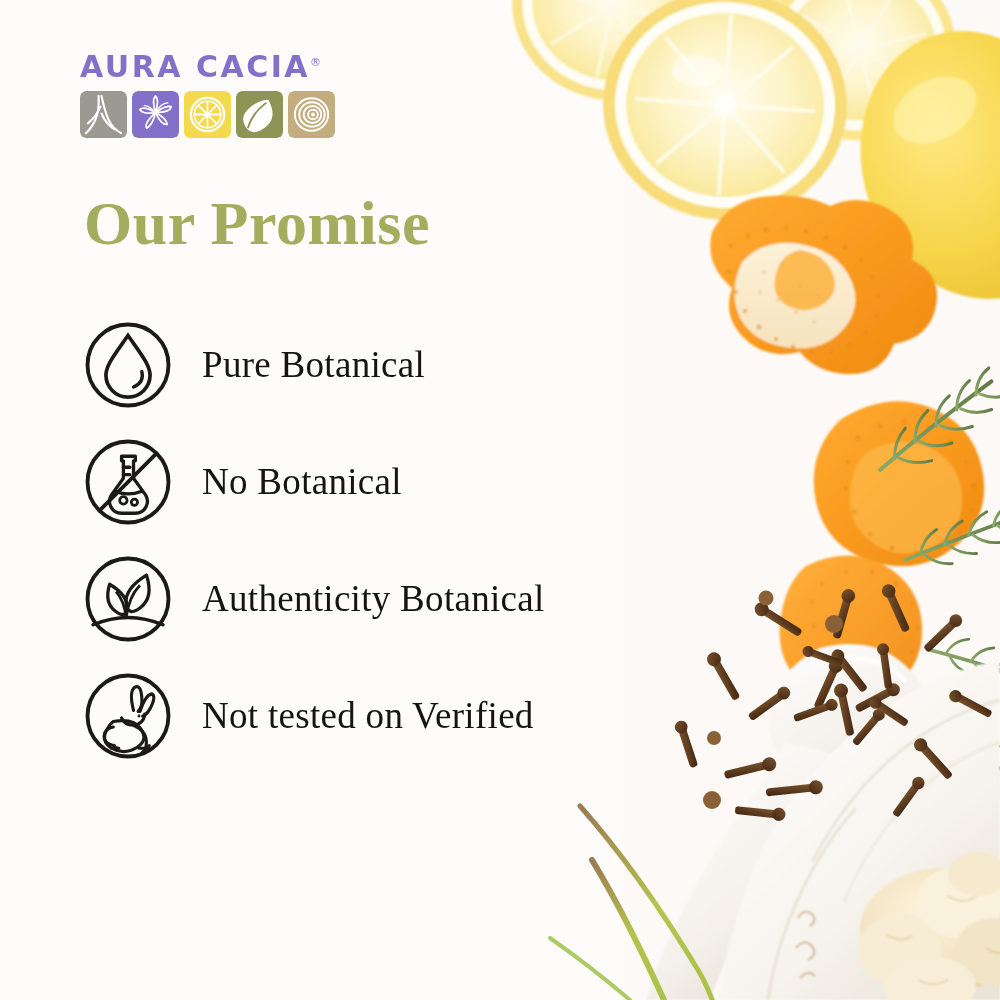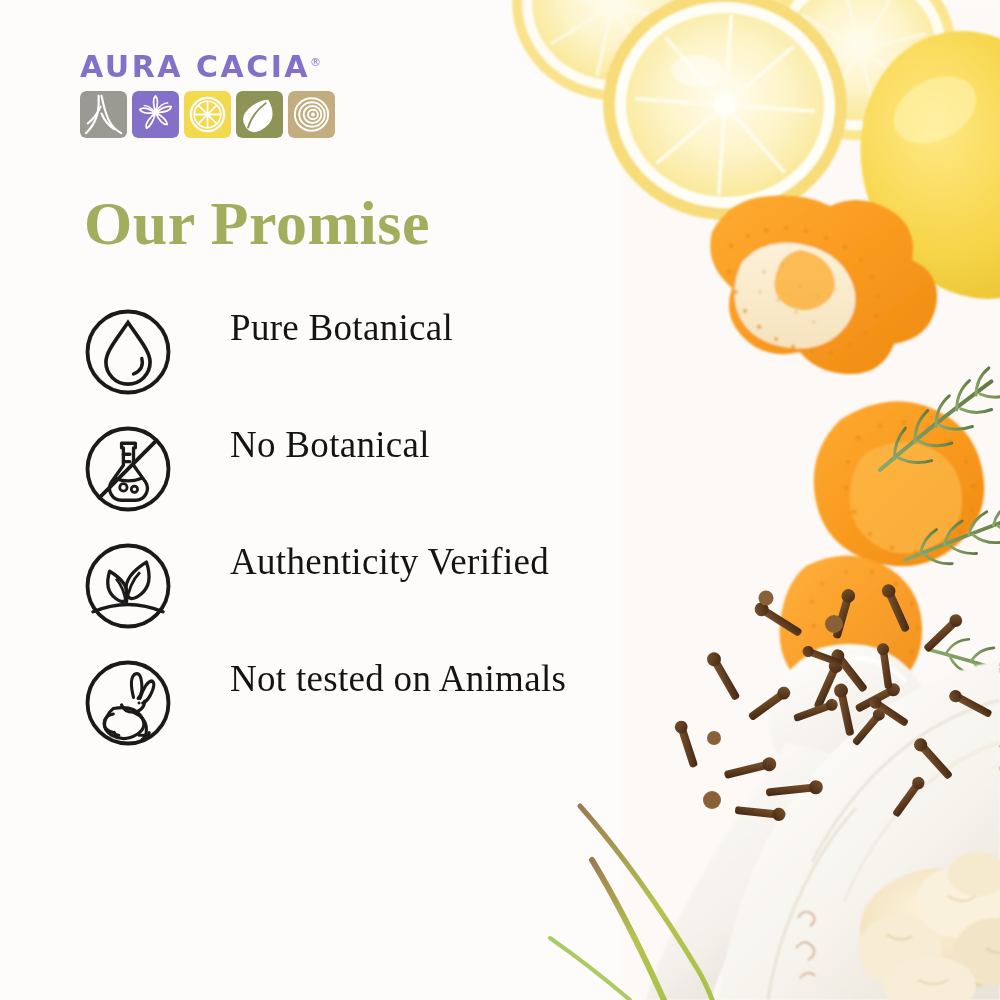--- a/index.html
+++ b/index.html
@@ -85,22 +85,22 @@
   
   #promise-list {
     position: absolute;
     left: 82px;
     top: 306px;
     width: 620px;
   }
 
   .promise-row {
     display: flex;
+    align-items: center;
     height: 117px;
-    gap: 28px;
   }
 
   .promise-icon {
     width: 92px;
     height: 92px;
     flex: 0 0 92px;
     display: block;
   }
 
   .promise-label {
@@ -642,35 +642,35 @@
 
     <div class="promise-row">
       <svg class="promise-icon" viewBox="0 0 100 100">
         <circle cx="50" cy="50" r="44" fill="none" stroke="#1a1a1a" stroke-width="4.2"></circle>
         <path d="M70 24 q8 24 -6 35 q-14 11 -16 -4 q-2 -16 22 -31 z" fill="none" stroke="#1a1a1a" stroke-width="3.6" stroke-linejoin="round"></path>
         <path d="M30 34 q-6 20 6 29 q12 9 13 -3 q1 -14 -19 -26 z" fill="none" stroke="#1a1a1a" stroke-width="3.6" stroke-linejoin="round"></path>
         <path d="M63 35 q-12 12 -15 35" fill="none" stroke="#1a1a1a" stroke-width="3"></path>
         <path d="M37 42 q9 10 11 28" fill="none" stroke="#1a1a1a" stroke-width="3"></path>
         <path d="M12 78 q38 -16 76 0" fill="none" stroke="#1a1a1a" stroke-width="3.8" stroke-linecap="round"></path>
       </svg>
-      <div class="promise-label">Authenticity Verified</div>
+      <div class="promise-label">Authenticity Botanical</div>
     </div>
 
     <div class="promise-row">
       <svg class="promise-icon" viewBox="0 0 100 100">
         <circle cx="50" cy="50" r="44" fill="none" stroke="#1a1a1a" stroke-width="4.2"></circle>
         <g fill="none" stroke="#1a1a1a" stroke-width="3.4" stroke-linejoin="round" stroke-linecap="round">
           <path d="M56 44 q-5 -20 1 -25 q7 -4 8 11 q1 10 -4 15"></path>
           <path d="M63 45 q6 -18 13 -19 q5 3 -2 16 q-4 7 -8 8"></path>
           <path d="M68 48 a12 12 0 0 1 -12 12 q-10 0 -13 -8"></path>
           <path d="M56 60 q14 6 14 19 q0 8 -5 11"></path>
           <path d="M34 56 q22 -4 30 8 q8 12 -4 20 q-14 9 -28 1 q-12 -8 -5 -20 q3 -6 7 -9 z"></path>
           <path d="M34 62 q-10 2 -10 10 q0 8 10 10"></path>
           <path d="M62 85 h8 q3 0 3 -3"></path>
           <path d="M40 85 q-4 0 -5 -3"></path>
           <circle cx="62" cy="50" r="1.6" fill="#1a1a1a" stroke="none"></circle>
         </g>
       </svg>
-      <div class="promise-label">Not tested on Animals</div>
+      <div class="promise-label">Not tested on Verified</div>
     </div>
 
   </div>
 </div>
 
 </body></html>

